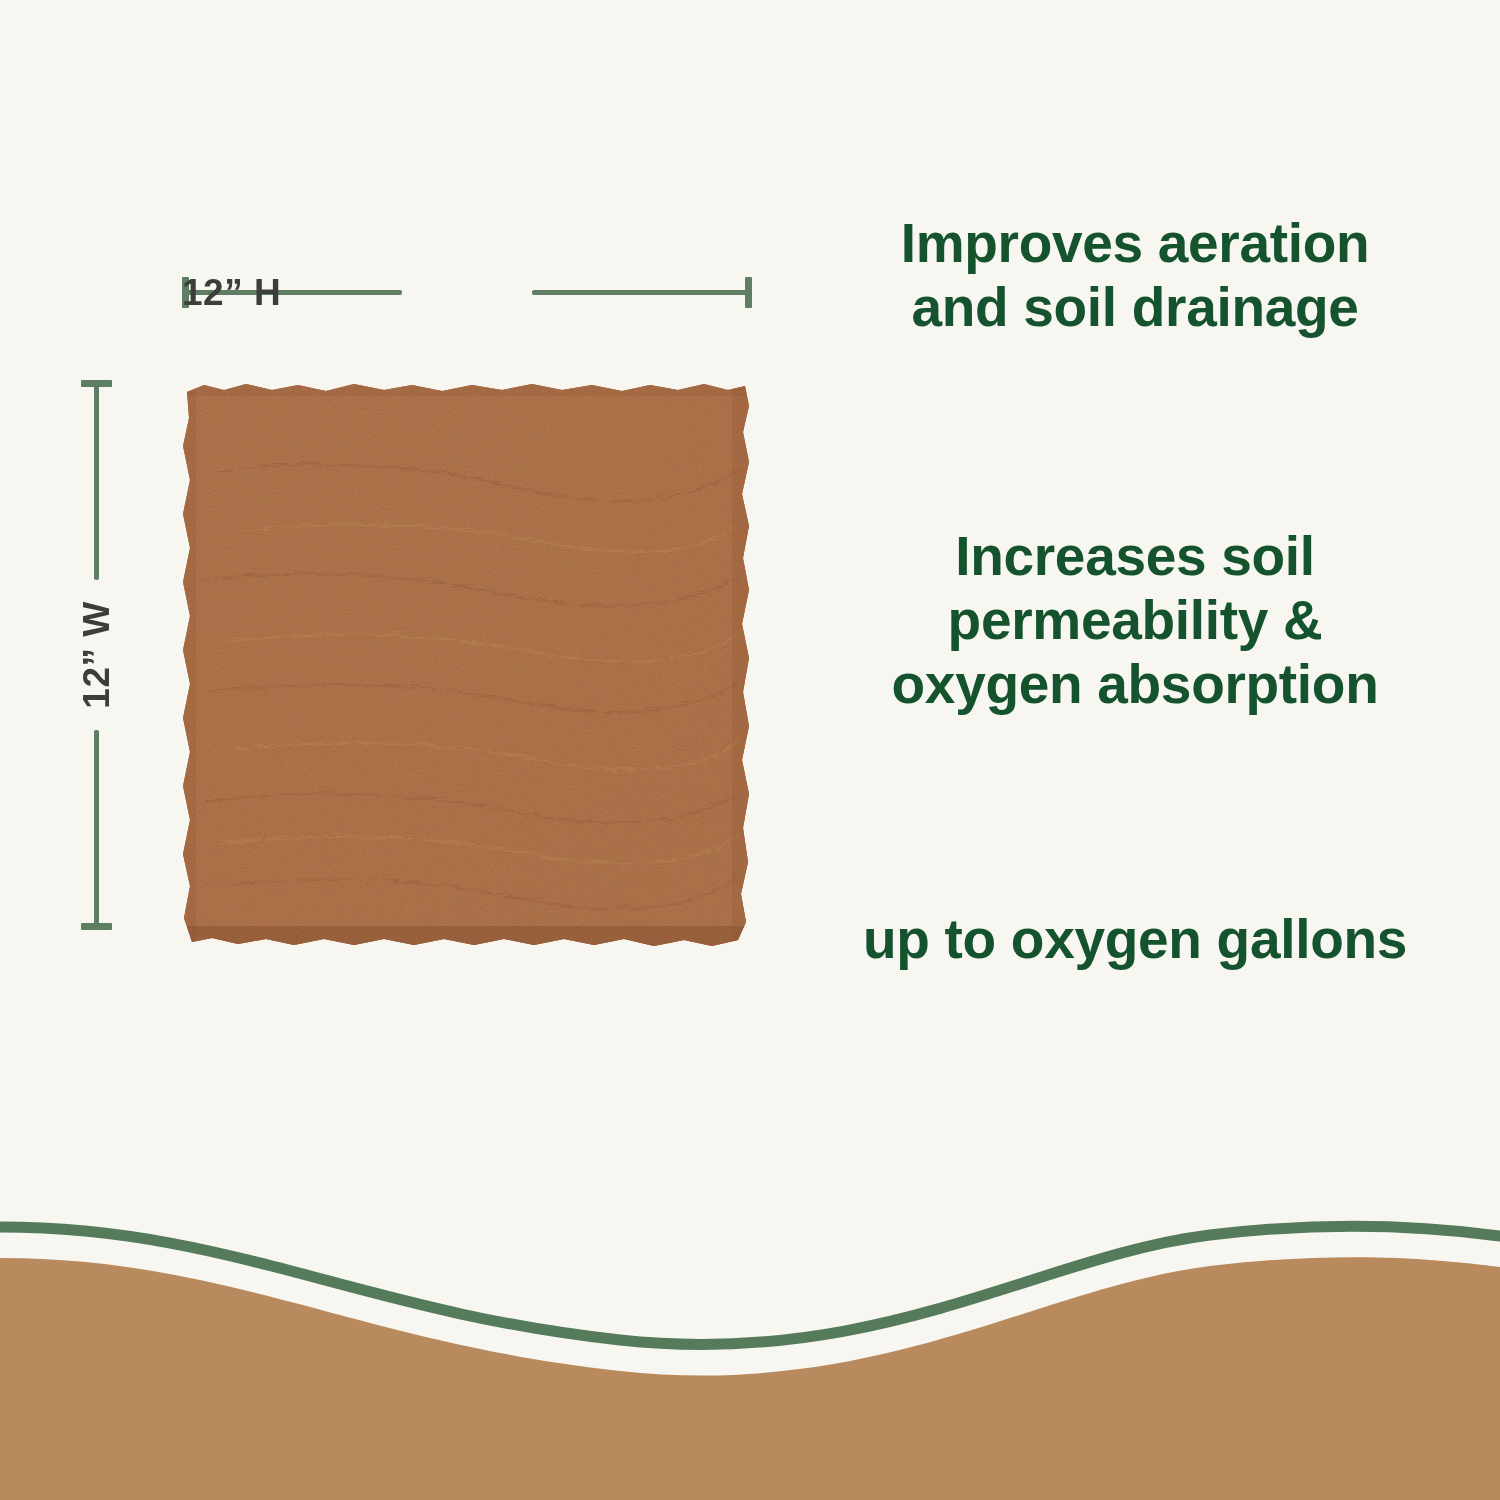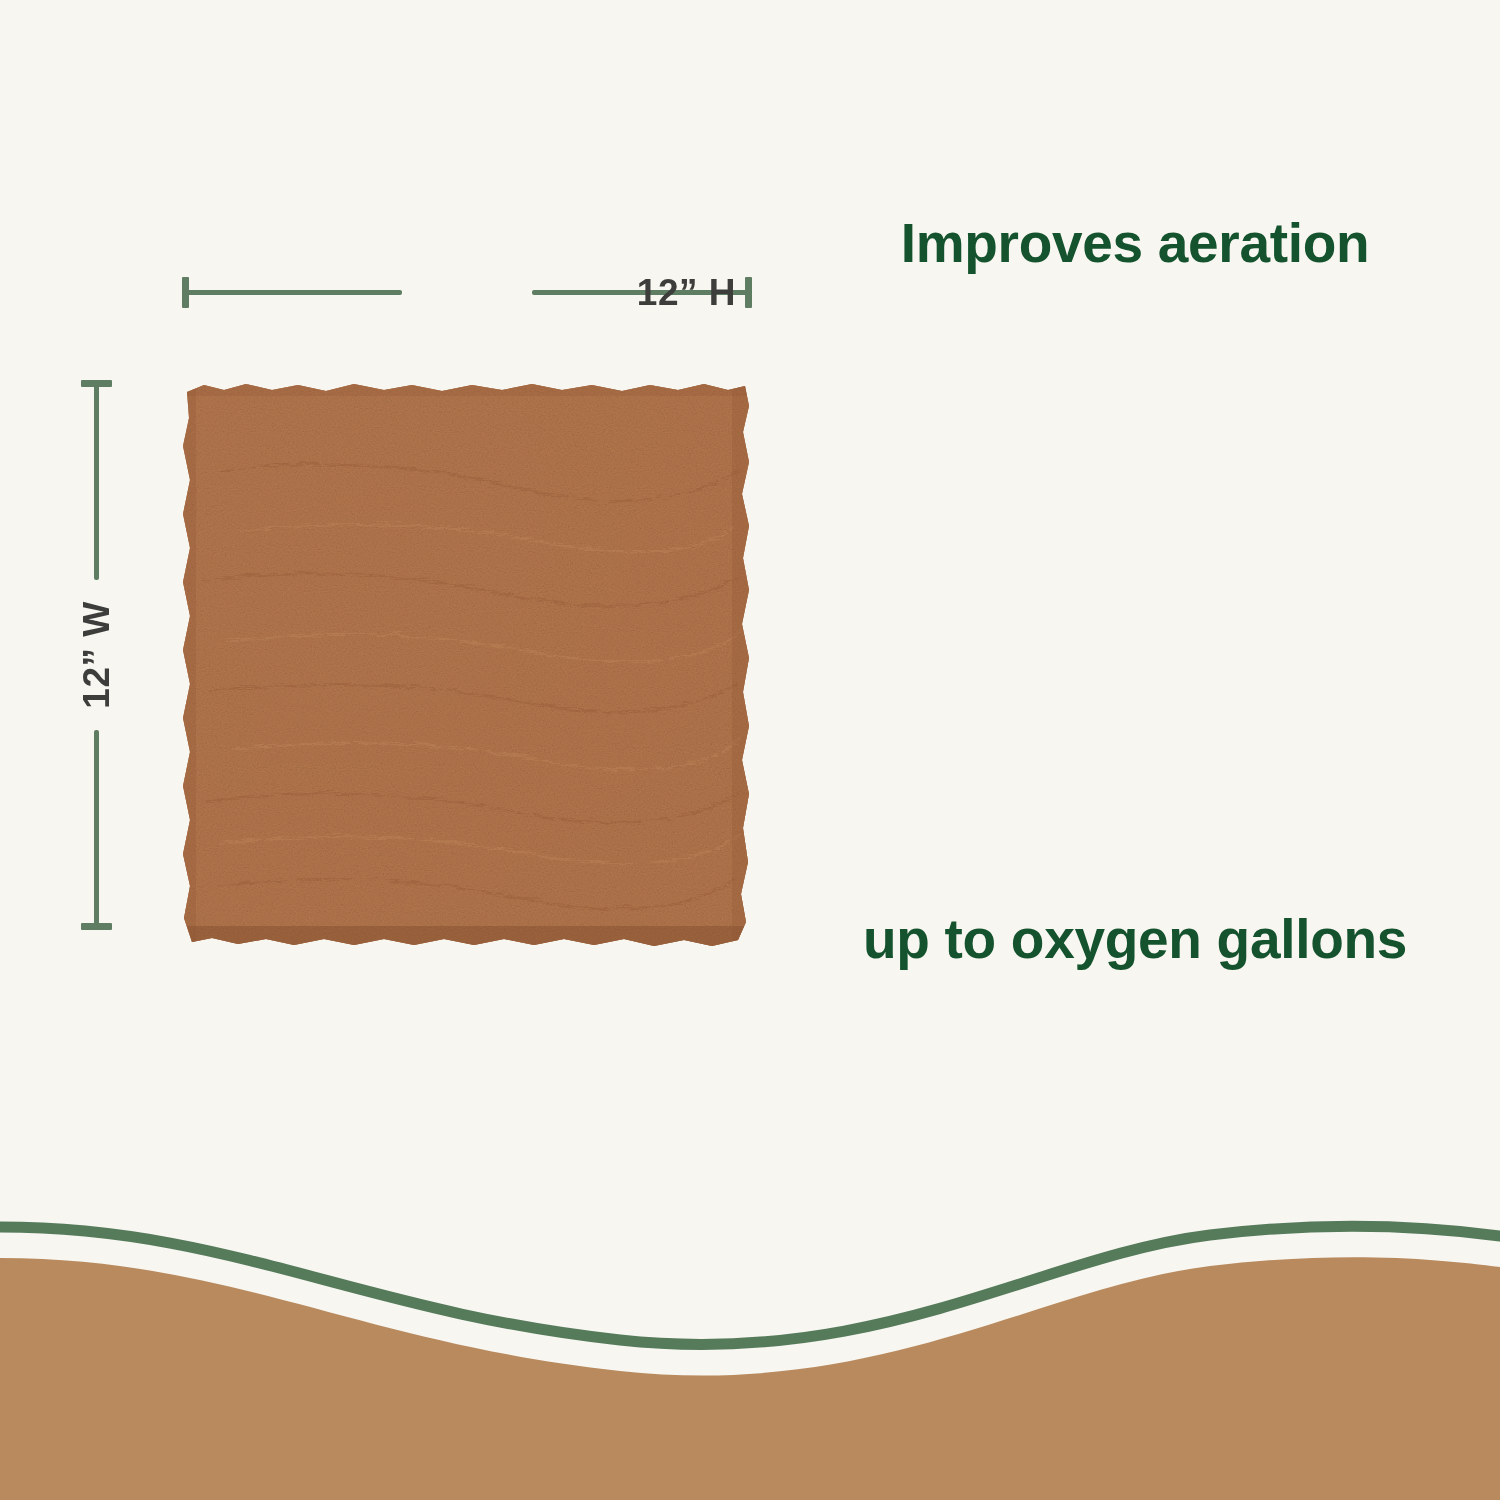--- a/index.html
+++ b/index.html
@@ -46,25 +46,25 @@
     position: absolute;
     top: 20px;
     height: 5px;
     border-radius: 2px;
   }
   .h-rule.seg-a { left: 5px;  width: 215px; }
   .h-rule.seg-b { right: 5px; width: 215px; }
   #dim-h-label {
     position: absolute;
     left: 0;
-    right: 16px;
+    right: 4px;
     top: 0;
     height: 46px;
     line-height: 46px;
-    text-align: right;
+    text-align: left;
     font-size: 37px;
     font-weight: bold;
     letter-spacing: 0.5px;
     color: #3D3D3B;
   }
 
   #dim-vertical {
     position: absolute;
     left: 74px;
     top: 380px;
@@ -230,22 +230,28 @@
         <rect x="0" y="0" width="572" height="16" fill="#8E5433" opacity="0.22"></rect>
         <rect x="0" y="546" width="572" height="24" fill="#7E4A2C" opacity="0.42"></rect>
         <rect x="0" y="0" width="16" height="570" fill="#8E5433" opacity="0.24"></rect>
         <rect x="552" y="0" width="20" height="570" fill="#8E5433" opacity="0.26"></rect>
       </g>
     </svg>
   </div>
 
   <div class="benefit" id="benefit-1">
     <span class="line">Improves aeration</span>
-  </div>
-
+    <span class="line">and soil drainage</span>
+  </div>
+
+  <div class="benefit" id="benefit-2">
+    <span class="line">Increases soil</span>
+    <span class="line">permeability &amp;</span>
+    <span class="line">oxygen absorption</span>
+  </div>
 
   <div class="benefit" id="benefit-3">
     <span class="line">up to oxygen gallons</span>
   </div>
 
   <div id="wave-footer">
     <svg viewBox="0 0 1500 320" xmlns="http://www.w3.org/2000/svg" preserveAspectRatio="none">
 
       <path d="M0,47 C230,47 360,132 620,160 C880,188 1040,76 1210,55 C1340,39 1440,48 1500,56" fill="none" stroke="#567B5B" stroke-width="11" stroke-linecap="round"></path>
 

